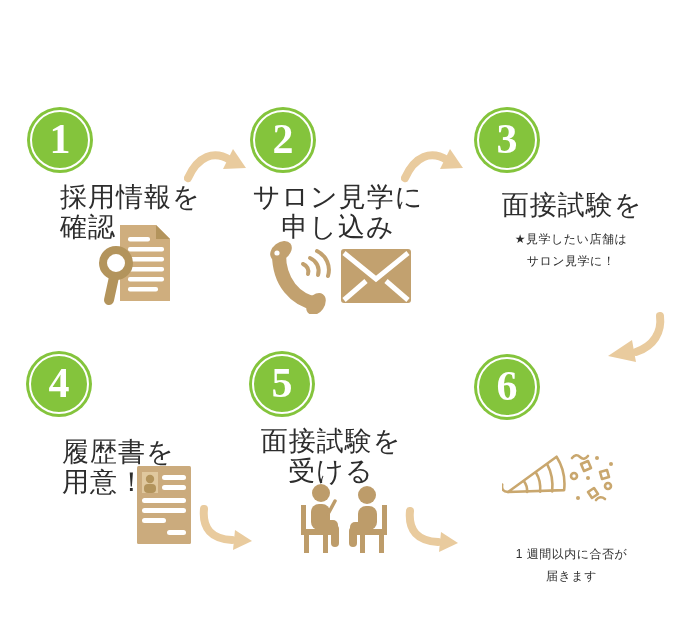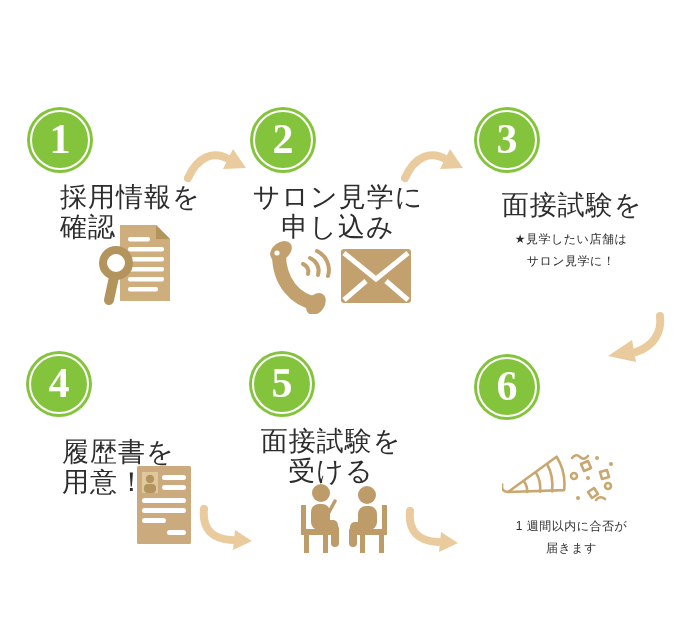--- a/index.html
+++ b/index.html
@@ -179,18 +179,18 @@
       <circle cx="72" cy="26" r="3"></circle>
       <circle cx="106" cy="36" r="3"></circle>
     </g>
     <g fill="#c9a76e">
       <circle cx="86" cy="28" r="2"></circle>
       <circle cx="95" cy="8" r="2"></circle>
       <circle cx="76" cy="48" r="2"></circle>
       <circle cx="109" cy="14" r="2"></circle>
     </g>
   </svg>
-  <div class="note center" style="left:464px;top:515px;width:215px;">
+  <div class="note center" style="left:464px;top:543px;width:215px;">
     <span class="line">1 週間以内に合否が</span>
     <span class="line">届きます</span>
   </div>
 
 </div>
 
 </body></html>

